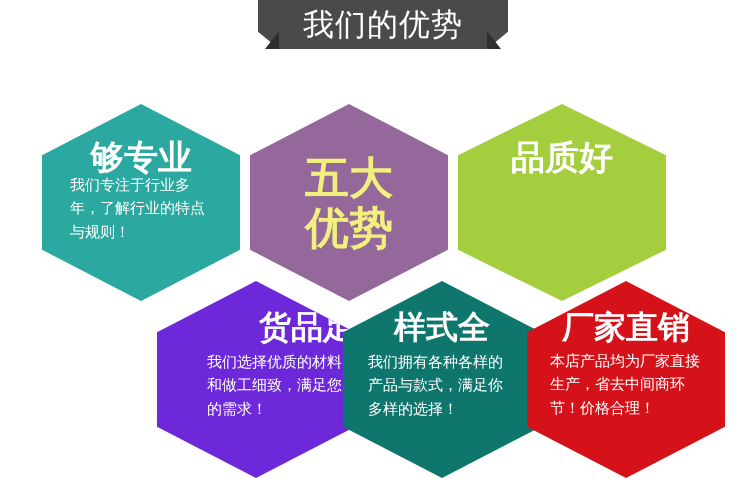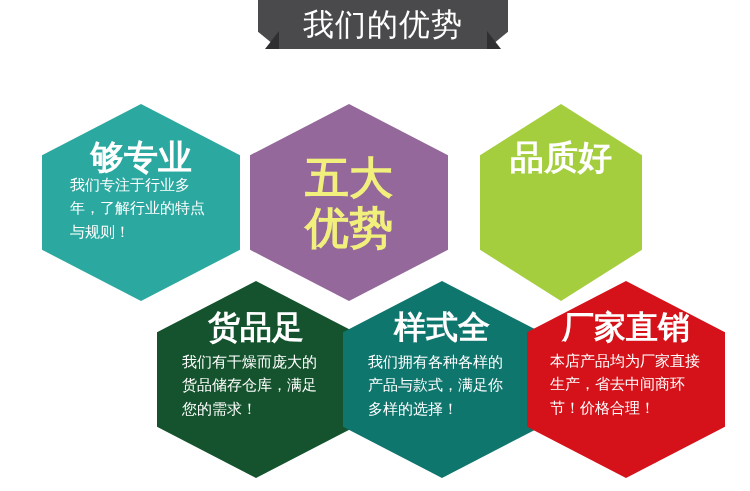--- a/index.html
+++ b/index.html
@@ -124,35 +124,35 @@
   #hex-professional .hex-body { width: 142px; }
 
   #hex-center {
     left: 250px; top: 104px; width: 198px; height: 197px;
     background: #94689a;
     justify-content: center;
     z-index: 3;
   }
 
   #hex-quality {
-    left: 458px; top: 104px; width: 162px; height: 197px;
+    left: 458px; top: 104px; width: 208px; height: 197px;
     background: #a5ce3e;
     padding-top: 36px;
     z-index: 2;
-    margin-left: 22px;
   }
   #hex-quality .hex-title { font-size: 34px; }
   #hex-quality .hex-body { margin-top: 9px; width: 148px; }
 
   
   #hex-stock {
     left: 157px; top: 281px; width: 198px; height: 197px;
-    background: #14532d;
+    background: #6d28d9;
     padding-top: 30px;
     z-index: 2;
+    align-items: flex-end;
   }
   #hex-stock .hex-body { margin-top: 8px; width: 148px; }
 
   #hex-styles {
     left: 343px; top: 281px; width: 198px; height: 197px;
     background: #0f766e;
     padding-top: 30px;
     z-index: 3;
   }
   #hex-styles .hex-body { margin-top: 8px; width: 148px; }
@@ -189,21 +189,21 @@
     <div class="hex-title-big">五大</div>
     <div class="hex-title-big">优势</div>
   </div>
 
   <div class="hex" id="hex-quality">
     <div class="hex-title">品质好</div>
   </div>
 
   <div class="hex" id="hex-stock">
     <div class="hex-title">货品足</div>
-    <div class="hex-body">我们有干燥而庞大的货品储存仓库，满足您的需求！</div>
+    <div class="hex-body">我们选择优质的材料和做工细致，满足您的需求！</div>
   </div>
 
   <div class="hex" id="hex-styles">
     <div class="hex-title">样式全</div>
     <div class="hex-body">我们拥有各种各样的产品与款式，满足你多样的选择！</div>
   </div>
 
   <div class="hex" id="hex-factory">
     <div class="hex-title">厂家直销</div>
     <div class="hex-body">本店产品均为厂家直接生产，省去中间商环节！价格合理！</div>

